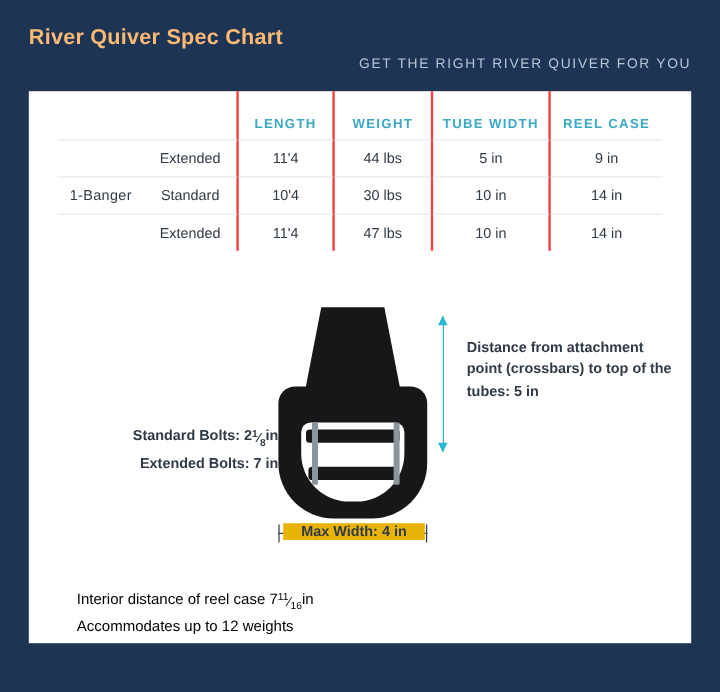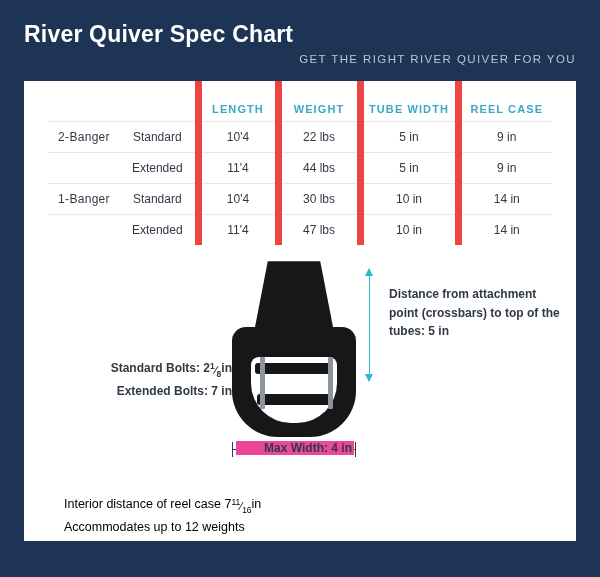--- a/index.html
+++ b/index.html
@@ -14,22 +14,22 @@
     overflow: hidden;
   }
   .page {
     position: relative;
     width: 600px;
     height: 577px;
     box-sizing: border-box;
     padding: 22px 24px 0 24px;
   }
   .title {
-    color: #ffffff;
-    font-size: 23px;
+    color: #fdba74;
+    font-size: 18px;
     font-weight: bold;
     letter-spacing: 0.2px;
     margin: 0 0 6px 0;
     line-height: 1.1;
   }
   .subtitle {
     color: #b9c6d6;
     font-size: 11.5px;
     letter-spacing: 1.4px;
     margin: 0 0 16px 0;
@@ -81,21 +81,21 @@
   td.group, td.variant {
     text-align: left;
   }
   td.group {
     padding-left: 4px;
     letter-spacing: 0.3px;
   }
   td.variant {
     padding-left: 8px;
   }
-  .vline-l { border-left: 7px solid #ef4444; }
+  .vline-l { border-left: 2px solid #ef4444; }
   .hline { border-top: 1px solid #e6eaee; }
 
   
   .diagram {
     position: absolute;
     left: 0;
     top: 170px;
     width: 552px;
     height: 232px;
     font-weight: bold;
@@ -227,24 +227,24 @@
     height: 15px;
     background: #2f3a46;
   }
   .h-arrow .tick-l { left: 0; }
   .h-arrow .tick-r { right: 0; }
   .h-label {
     position: absolute;
     left: 212px;
     top: 190px;
     width: 118px;
-    text-align: right;
+    text-align: center;
     font-size: 12px;
     color: #2f3a46;
-    background: #ec4899;
+    background: #eab308;
     padding: 0 2px;
     box-sizing: border-box;
   }
 
   .footer-notes {
     position: absolute;
     left: 40px;
     top: 412px;
     font-size: 12.5px;
     line-height: 1.85;
@@ -283,28 +283,20 @@
         <tr>
           <th class="blank"></th>
           <th class="blank"></th>
           <th class="h vline-l">LENGTH</th>
           <th class="h vline-l">WEIGHT</th>
           <th class="h vline-l">TUBE WIDTH</th>
           <th class="h vline-l">REEL CASE</th>
         </tr>
       </thead>
       <tbody>
-        <tr>
-          <td class="group hline">2-Banger</td>
-          <td class="variant hline">Standard</td>
-          <td class="hline vline-l">10'4</td>
-          <td class="hline vline-l">22 lbs</td>
-          <td class="hline vline-l">5 in</td>
-          <td class="hline vline-l">9 in</td>
-        </tr>
         <tr>
           <td class="group hline"></td>
           <td class="variant hline">Extended</td>
           <td class="hline vline-l">11'4</td>
           <td class="hline vline-l">44 lbs</td>
           <td class="hline vline-l">5 in</td>
           <td class="hline vline-l">9 in</td>
         </tr>
         <tr>
           <td class="group hline">1-Banger</td>

